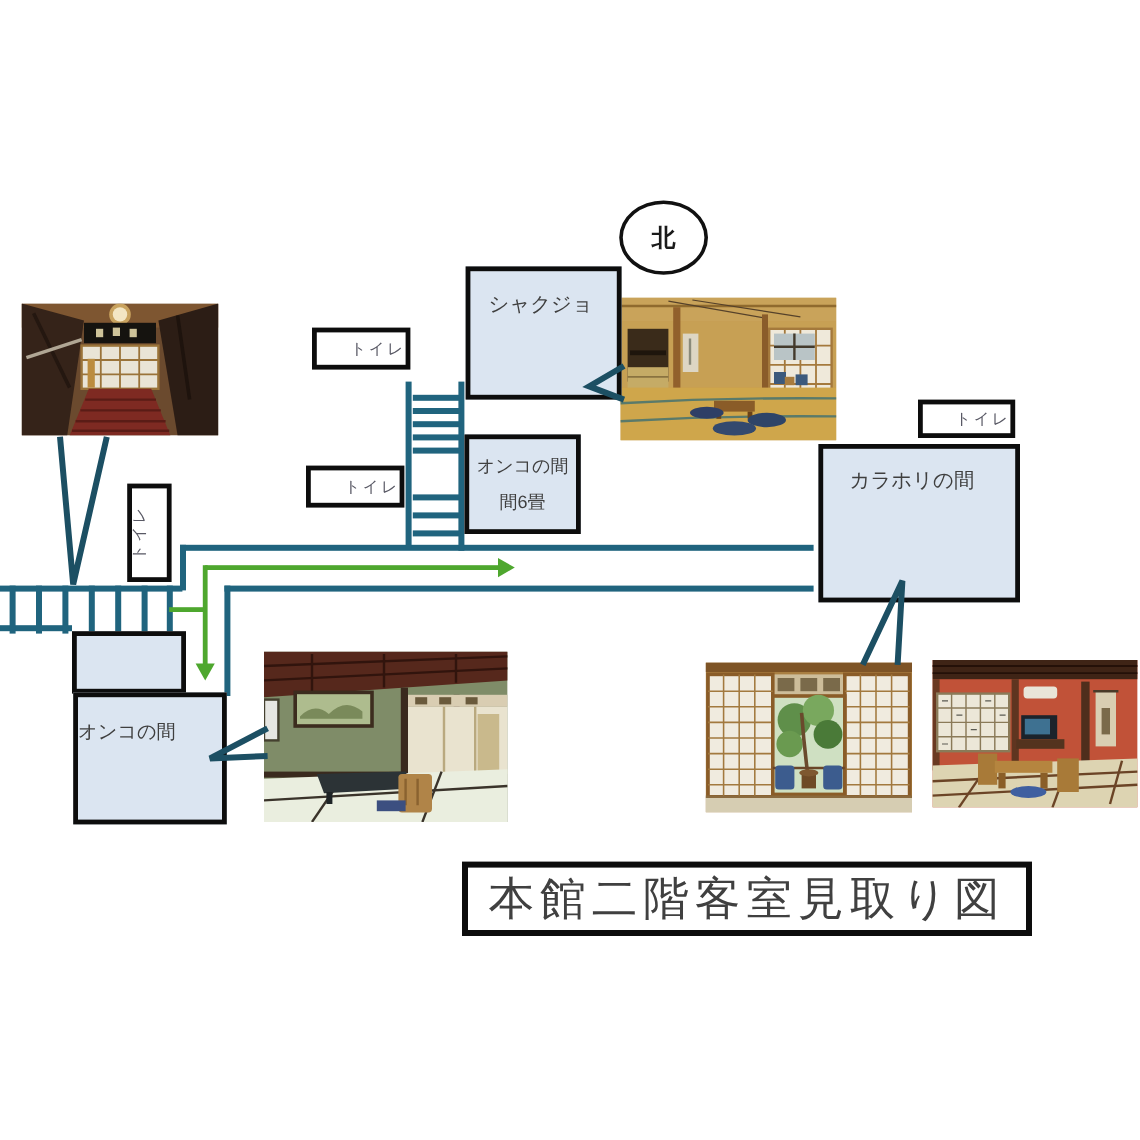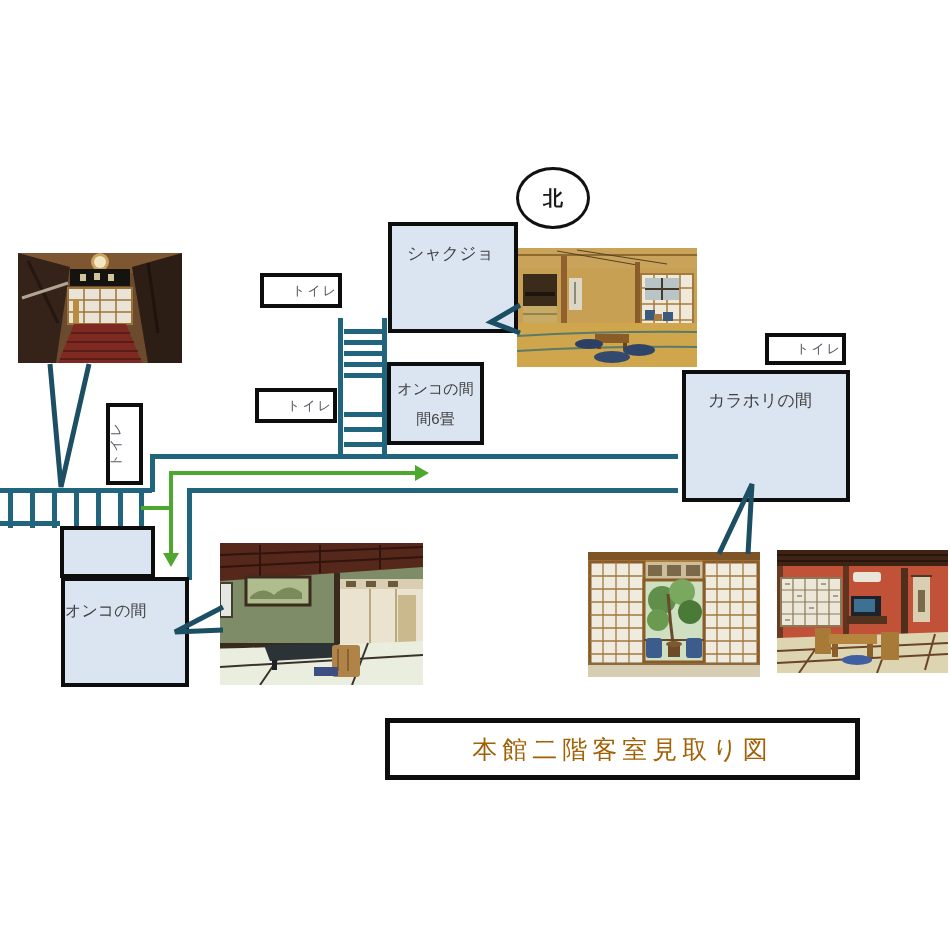--- a/index.html
+++ b/index.html
@@ -23,21 +23,21 @@
   .gl{background:var(--green);}
   .gh-right{width:0;height:0;border-left:14px solid var(--green);
             border-top:8px solid transparent;border-bottom:8px solid transparent;}
   .gh-down{width:0;height:0;border-top:14px solid var(--green);
            border-left:8px solid transparent;border-right:8px solid transparent;}
   
   .compass{border:3px solid #111;border-radius:50%;background:#fff;color:#1a1a1a;
            display:flex;align-items:center;justify-content:center;font-size:20px;font-weight:bold;}
   
   .titlebox{border:5px solid var(--border);display:flex;align-items:center;justify-content:center;
-            font-size:25px;letter-spacing:5px;color:#a16207;background:#fff;}
+            font-size:38px;letter-spacing:5px;color:#404040;background:#fff;}
   svg{display:block;}
   .overlay{pointer-events:none;}
 </style>
 </head>
 <body>
 
 <div class="canvas">
 
   <svg class="abs" style="left:18px;top:253px;" width="164" height="110" viewBox="0 0 164 110">
     <rect width="164" height="110" fill="#6b4a2e"></rect>

